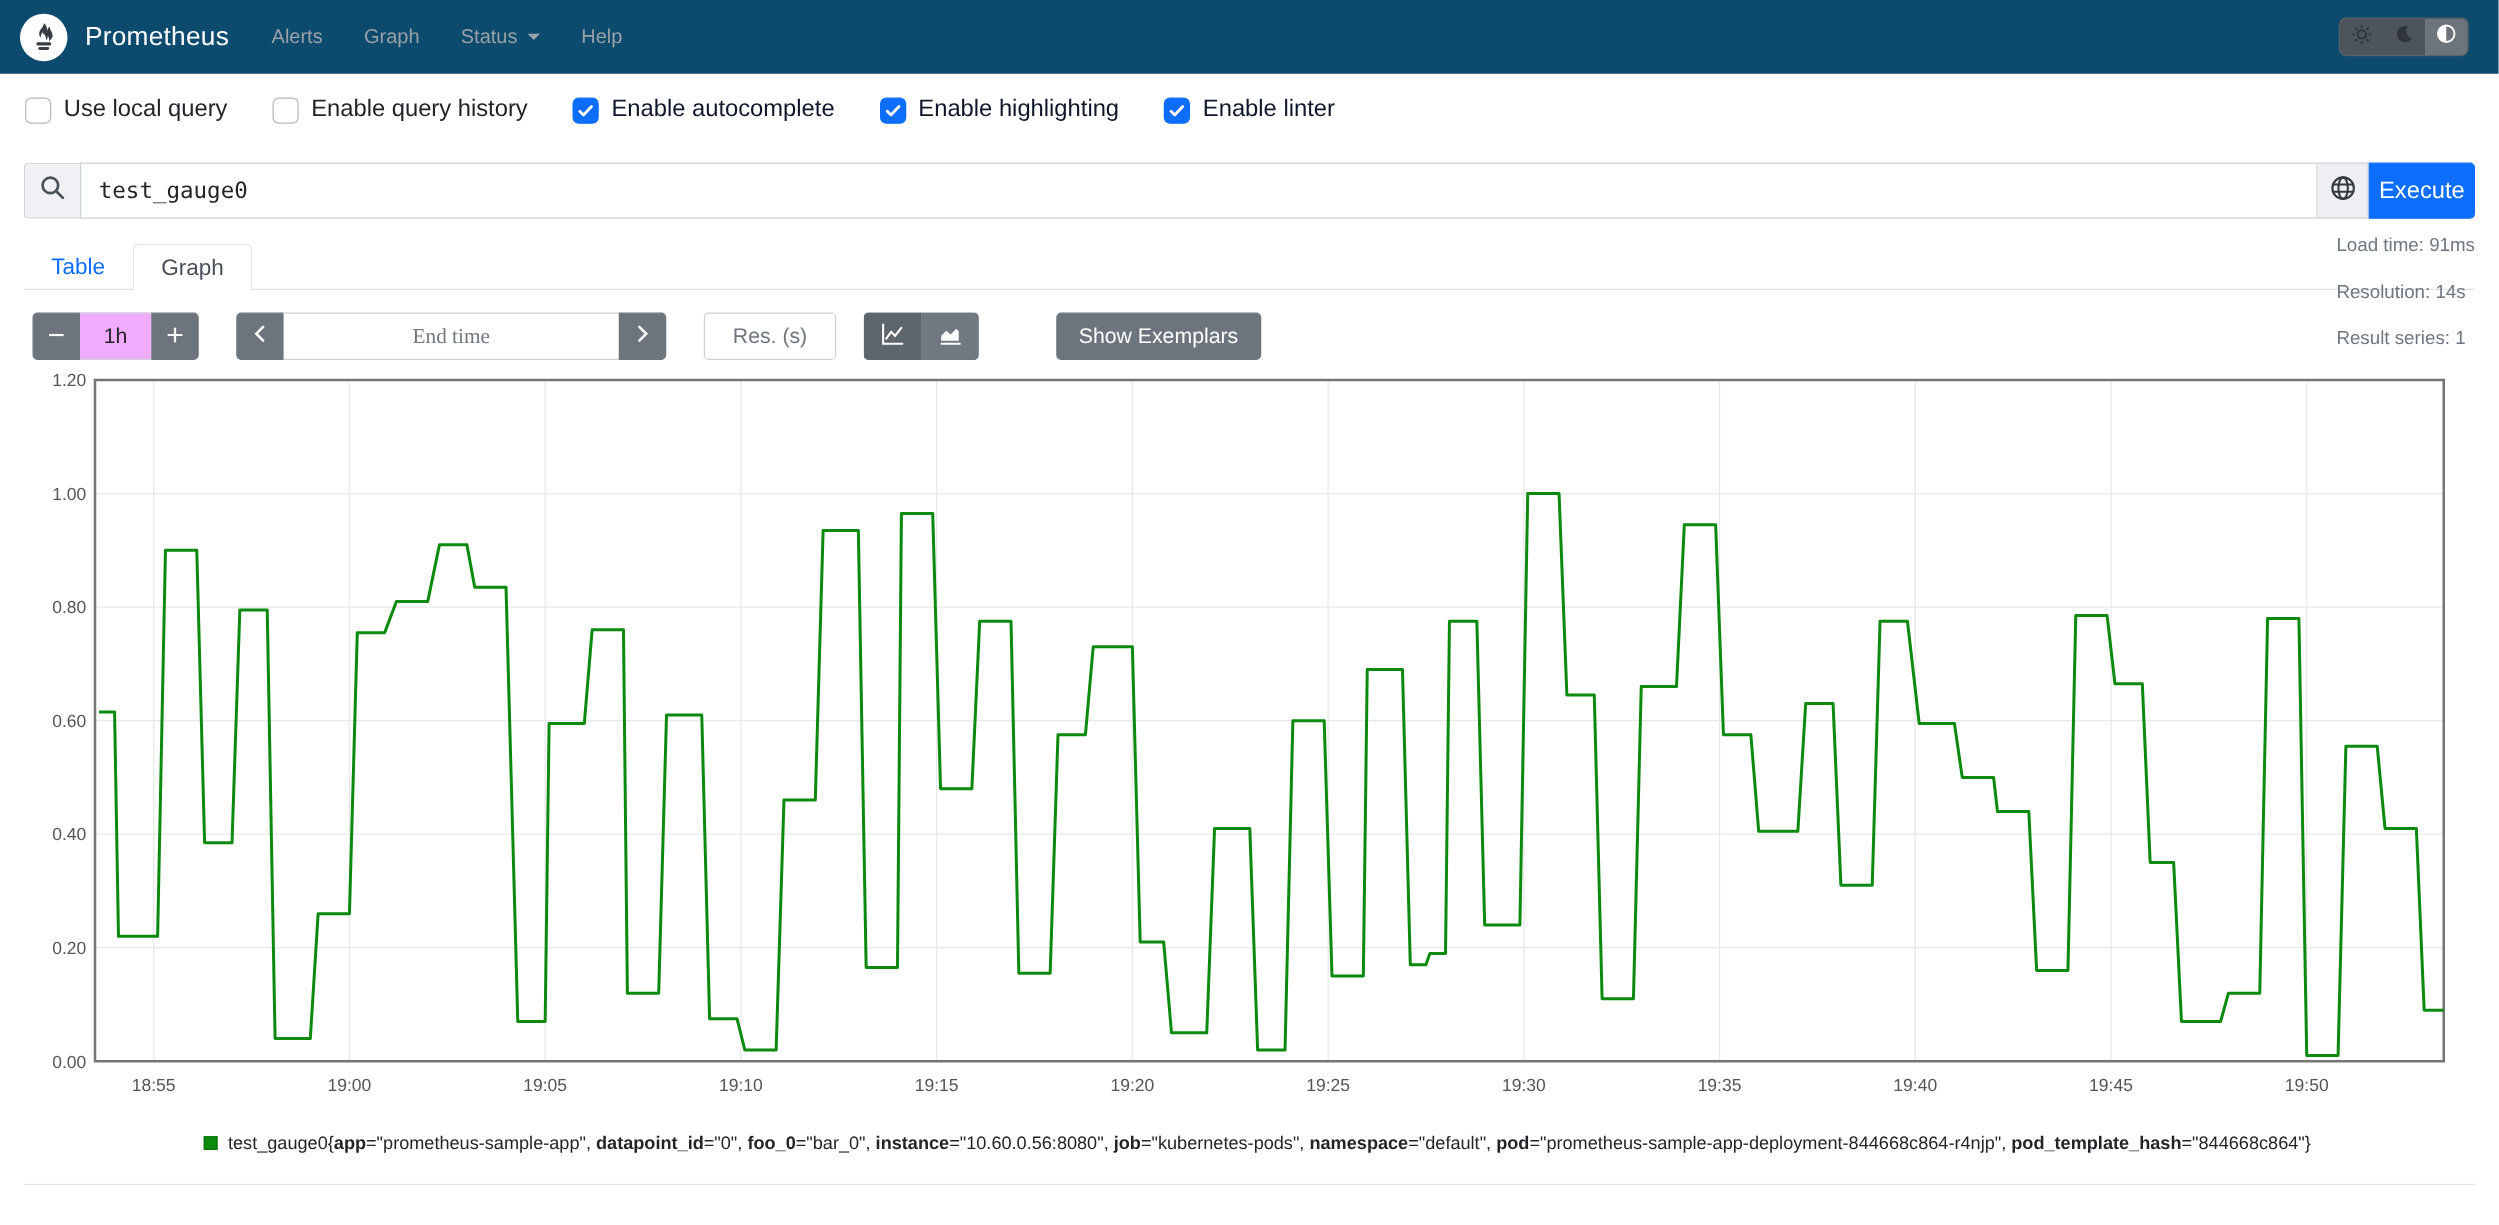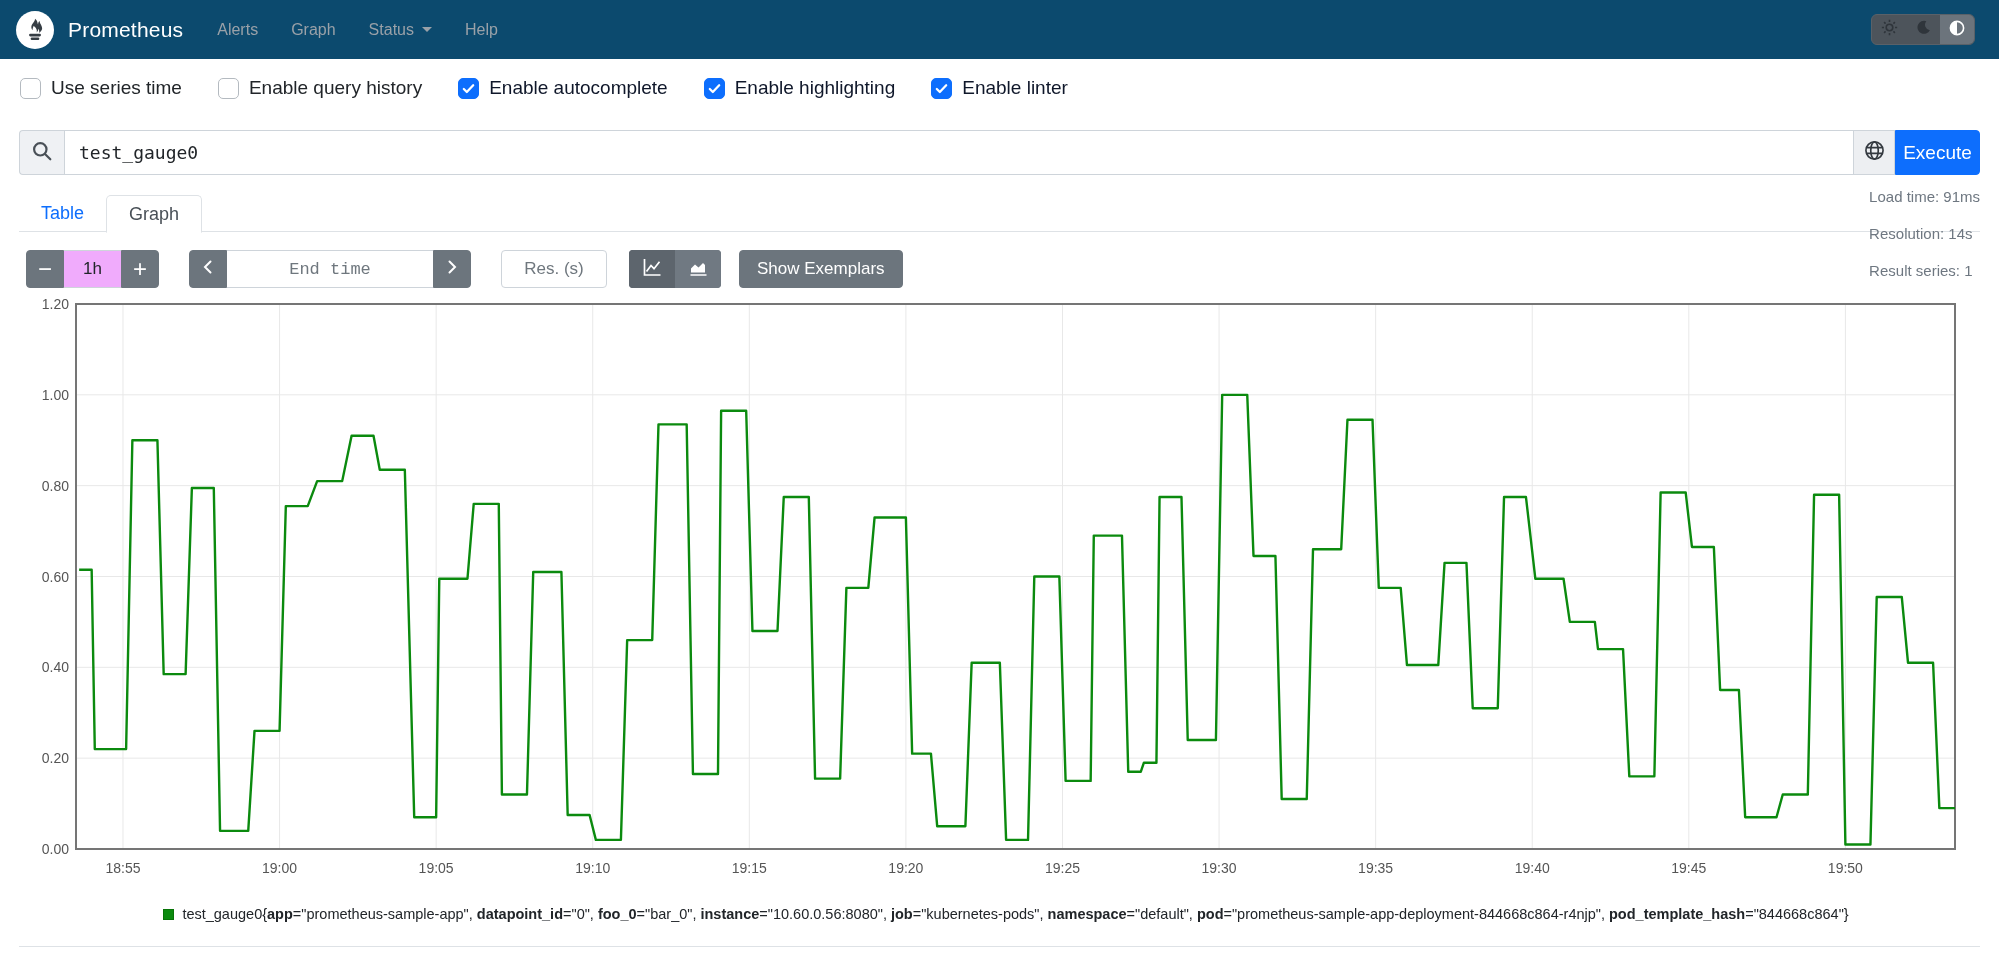--- a/index.html
+++ b/index.html
@@ -42,28 +42,28 @@
   
   .controls { display:flex; align-items:center; margin-top:18px; padding-left:7px; }
   .ctl-group { display:flex; height:38px; }
   .btn-gray { background:#6c757d; border:1px solid #6c757d; color:#fff; display:flex; align-items:center; justify-content:center; cursor:pointer; font-family:"Liberation Sans", sans-serif; }
   .btn-minus, .btn-plus { width:38px; font-size:24px; line-height:1; }
   .btn-minus { border-radius:4px 0 0 4px; }
   .btn-plus  { border-radius:0 4px 4px 0; }
   .range-box { width:57px; border-top:1px solid #ced4da; border-bottom:1px solid #ced4da; background:#f0abfc; display:flex; align-items:center; justify-content:center; font-size:17px; color:#212529; }
   .btn-prev { width:38px; border-radius:4px 0 0 4px; }
   .btn-next { width:38px; border-radius:0 4px 4px 0; }
-  .endtime-input { width:206px; border:1px solid #ced4da; border-left:none; border-right:none; text-align:center; font-size:17px; font-family:Liberation Mono, monospace; color:#212529; outline:none; }
+  .endtime-input { width:268px; border:1px solid #ced4da; border-left:none; border-right:none; text-align:center; font-size:17px; font-family:Liberation Serif, serif; color:#212529; outline:none; }
   .endtime-input::placeholder, .res-input::placeholder { color:#6f777e; opacity:1; }
   .res-input { width:106px; height:38px; border:1px solid #ced4da; border-radius:4px; text-align:center; font-size:17px; font-family:"Liberation Sans", sans-serif; outline:none; }
   .icon-toggle { display:flex; height:38px; border-radius:4px; overflow:hidden; }
   .icon-toggle .tbtn { width:46px; display:flex; align-items:center; justify-content:center; cursor:pointer; }
   .tbtn.active-type { background:#5d656d; border:1px solid #5d656d; }
   .tbtn.alt-type { background:#707982; border:1px solid #707982; }
-  .exemplars-btn { height:38px; padding:0 17px; border-radius:4px; font-size:17px; }
+  .exemplars-btn { height:38px; padding:0 17px; border-radius:4px; font-size:17px;margin-left:44px; }
   .sp30 { width:30px; } .sp22 { width:22px; } .sp18 { width:18px; }
 
   
   .chart-wrap { margin-top:6px; position:relative; }
   .legend { width:1898px; margin-left:38px; margin-top:12px; text-align:center; font-size:14.5px; color:#212529; }
   .legend .swatch { display:inline-block; width:11px; height:11px; background:#0b8a0e; border:1px solid #077407; margin-right:8px; vertical-align:-1px; }
   .panel-bottom { border-bottom:1px solid #dee2e6; margin-top:24px; height:1px; }
 </style>
 </head>
 <body>
@@ -117,21 +117,21 @@
           <path fill="#fff" d="M8 1.4v13.2A6.6 6.6 0 0 1 8 1.4z"></path>
         </svg>
       </span>
     </div>
   </div>
 </div>
 
 <div class="options-row">
   <label class="cb-item">
     <span class="cb-box"></span>
-    <span>Use series time</span>
+    <span>Use local query</span>
   </label>
   <label class="cb-item">
     <span class="cb-box"></span>
     <span>Enable query history</span>
   </label>
   <label class="cb-item checked">
     <span class="cb-box">
         <svg width="15" height="15" viewBox="0 0 16 16" fill="none">
           <path d="M3 8.5l3.2 3.2L13 4.5" stroke="#fff" stroke-width="2.4" stroke-linecap="round" stroke-linejoin="round"></path>
         </svg>

